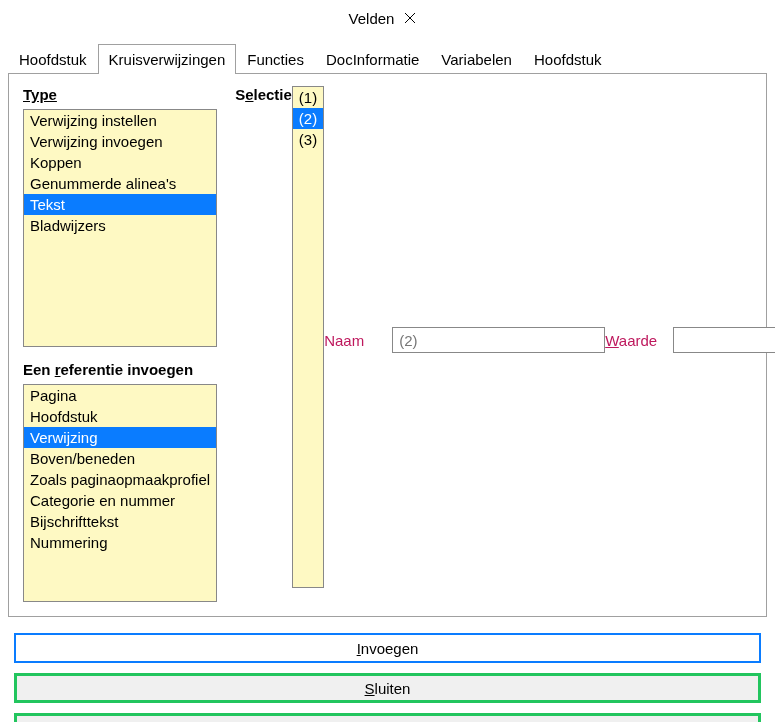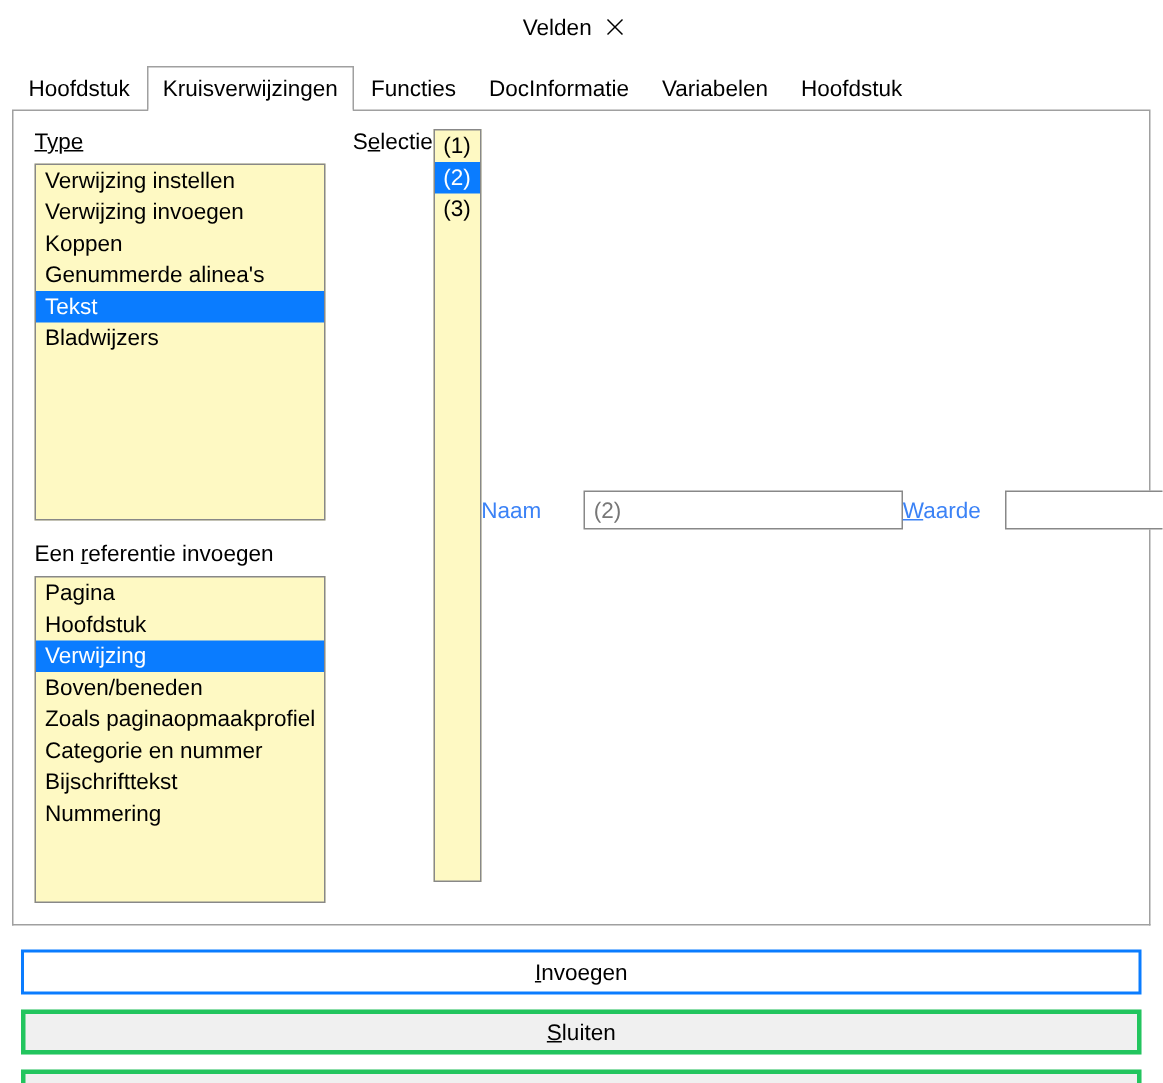--- a/index.html
+++ b/index.html
@@ -89,21 +89,21 @@
       width: 240px;
       display: flex;
       flex-direction: column;
     }
     .right-col {
       flex: 1;
       display: flex;
       flex-direction: row;
     }
     .section-label {
-      font-weight: normal;
+      font-weight: bold;
       font-size: 15px;
       margin-bottom: 6px;
     }
     .section-label .underline {
       text-decoration: underline;
     }
     .listbox {
       border: 1px solid #888;
       background: #fef9c3;
       overflow-y: auto;
@@ -122,21 +122,21 @@
       color: #fff;
     }
     .field-row {
       display: flex;
       align-items: center;
       gap: 10px;
       margin-bottom: 8px;
     }
     .field-label {
       width: 58px;
-      color: #3b82f6;
+      color: #be185d;
       font-size: 15px;
     }
     .field-label .u { text-decoration: underline; }
     .text-input {
       flex: 1;
       height: 26px;
       border: 1px solid #888;
       padding: 2px 6px;
       font-size: 15px;
       font-family: inherit;

